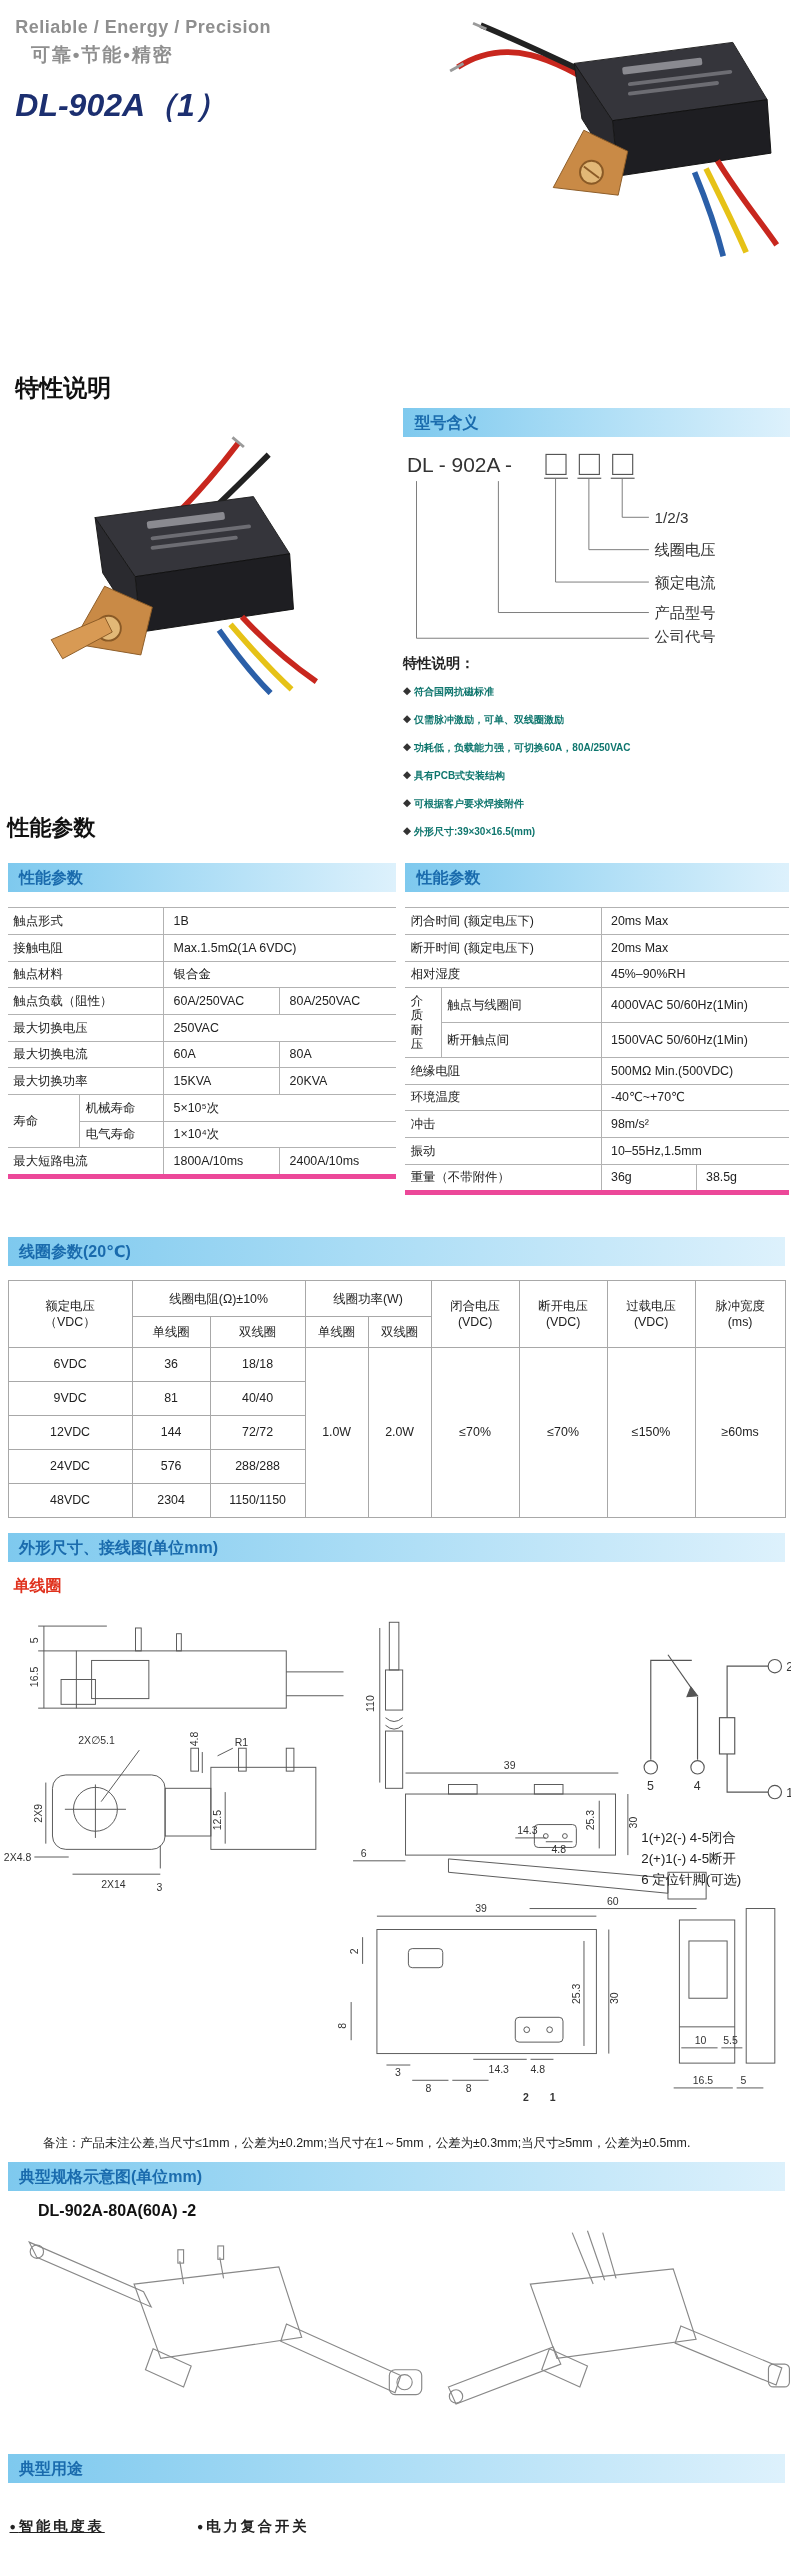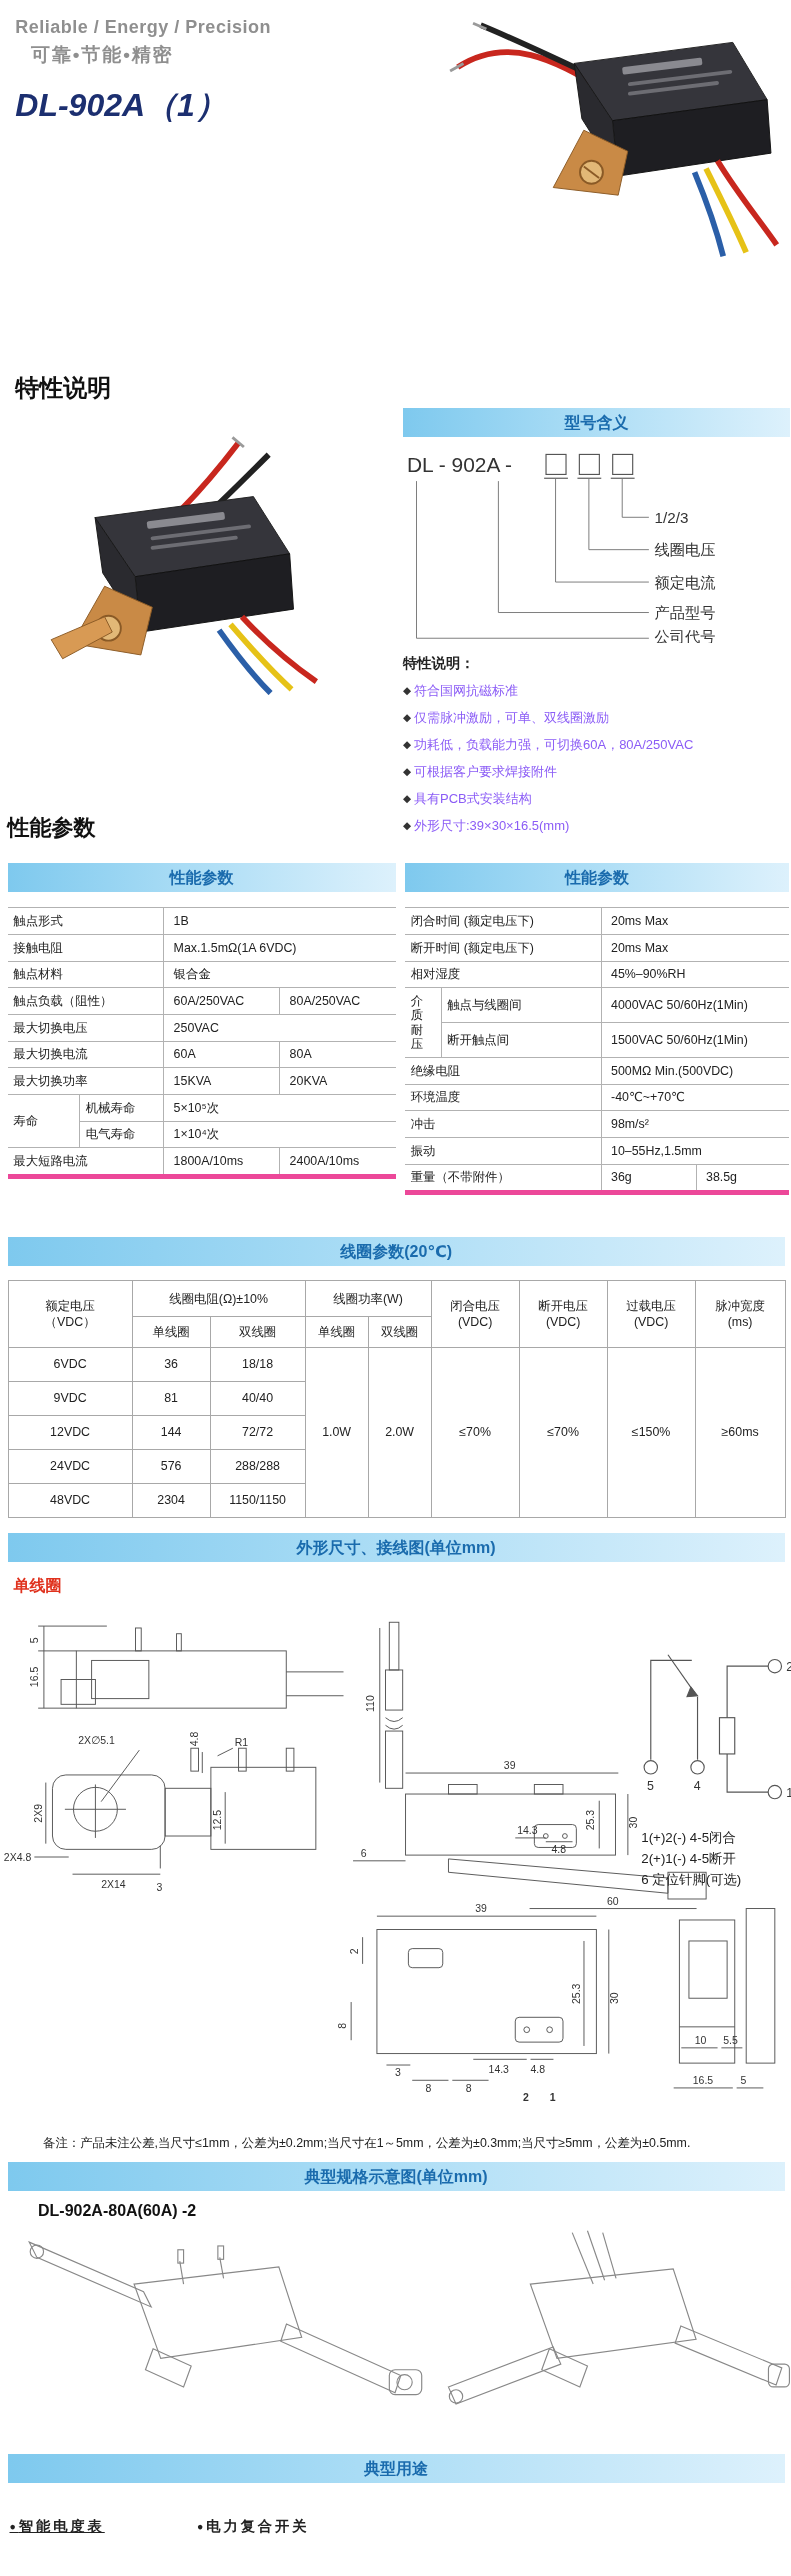--- a/index.html
+++ b/index.html
@@ -15,21 +15,21 @@
   .tagline { color:#8f8f8f; font-weight:bold; font-size:18px; letter-spacing:0.5px; }
   .tagline-cn { color:#8f8f8f; font-weight:bold; font-size:19px; letter-spacing:1.9px; }
   .page-title { color:#1c2f70; font-weight:bold; font-size:32px;font-style:italic; }
 
   h2.black-heading { font-size:24px; font-weight:bold; color:#111; }
 
   
   .bar {
     background:linear-gradient(90deg,#7ec9ee 0%,#a9dcf5 45%,#ddf1fc 100%);
     color:#1a6bad; font-weight:bold; font-size:16px;
-    padding:3.8px 11.4px; height:29px; line-height:21px;text-align:center;
+    padding:3.8px 11.4px; height:29px; line-height:21px;
   }
   .bar.full { width:777px; }
 
   
   table.ptable { border-collapse:collapse; width:100%; font-size:12.4px; color:#222; table-layout:fixed; }
   table.ptable td { padding:5.7px 5.7px; border-top:1px solid #b2b2b2; vertical-align:middle; line-height:14.3px; }
   table.ptable tr:last-child td { border-bottom:5px solid #ec4899; }
   table.ptable td.vl { border-left:1px solid #b2b2b2; }
   table.ptable td.val { padding-left:9.5px; }
 
@@ -40,21 +40,21 @@
   table.coil tr.h1 th { height:36px; }
   table.coil tr.h2 th { height:30.5px; }
   table.coil tr.data td { height:34px; }
 
   .red-label { color:#e0321e; font-weight:bold; font-size:16px; }
   .spec-model { font-size:16px; font-weight:bold; color:#111; }
   .note-line { font-size:12.4px; color:#222; }
 
   
   .features-title { font-size:14.3px; font-weight:bold; color:#222; margin-bottom:3.8px; }
-  ul.features { list-style:none; font-size:13px; color:#8b5cf6; }
+  ul.features { list-style:none; font-size:10px; color:#0f766e;font-weight:bold; }
   ul.features li { line-height:27px; }
   ul.features li::before { content:"◆ "; font-size:10.5px; color:#333; vertical-align:1px; }
 
   
   .use-item { font-size:14.3px; color:#222; letter-spacing:2.9px; font-weight:bold; }
   .use-item::before { content:"● "; font-size:10.5px; letter-spacing:0; vertical-align:1px; }
 
   svg text { font-family:"Liberation Sans","DejaVu Sans",sans-serif; }
   .dimtxt { font-size:11px; fill:#333; }
   .pintxt { font-size:13px; fill:#333; }
@@ -148,22 +148,22 @@
     <text x="264" y="152" class="modellbl">额定电流</text>
     <text x="264" y="184" class="modellbl">产品型号</text>
     <text x="264" y="209" class="modellbl">公司代号</text>
   </svg>
   <div style="margin-top:7.6px;">
     <div class="features-title">特性说明：</div>
     <ul class="features">
       <li>符合国网抗磁标准</li>
       <li>仅需脉冲激励，可单、双线圈激励</li>
       <li>功耗低，负载能力强，可切换60A，80A/250VAC</li>
+      <li>具有PCB式安装结构</li>
       <li>可根据客户要求焊接附件</li>
-      <li>具有PCB式安装结构</li>
       <li>外形尺寸:39×30×16.5(mm)</li>
     </ul>
   </div>
 </div>
 
 <h2 class="abs black-heading" style="left:7.6px; top:813px; font-size:22px;">性能参数</h2>
 
 <div class="abs" style="left:7.6px; top:863px; width:388px;">
   <div class="bar" style="width:388px;">性能参数</div>
   <table class="ptable" style="margin-top:15.3px;">

